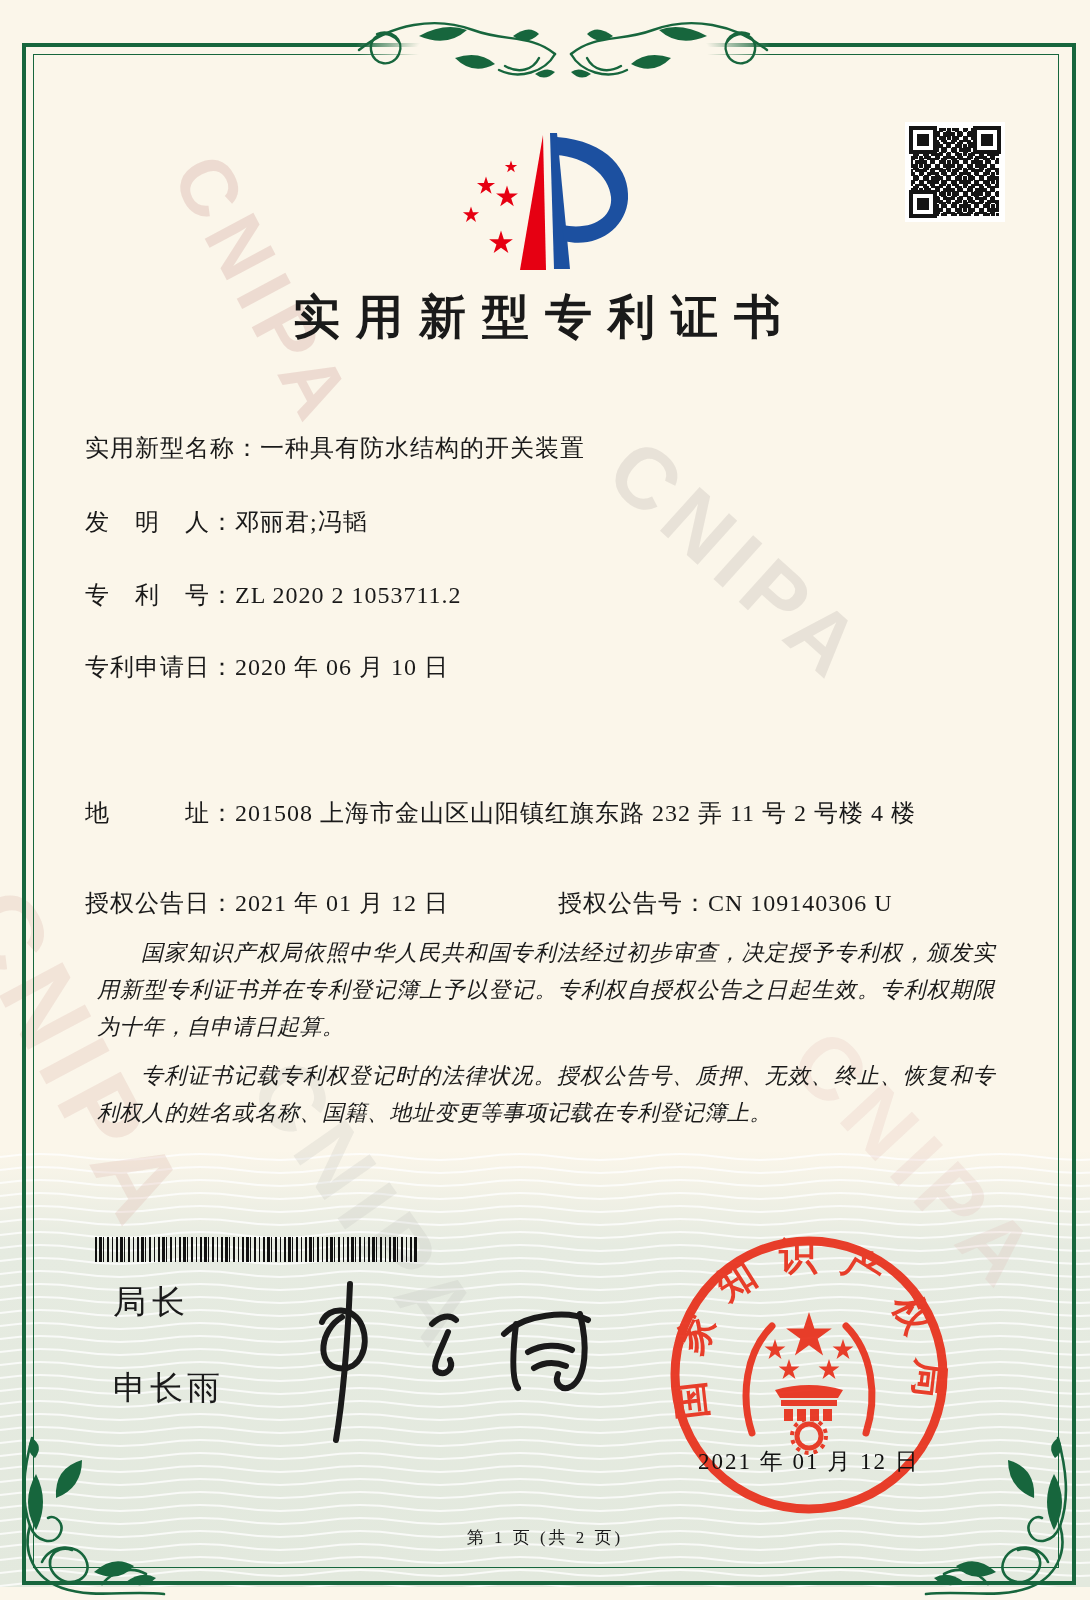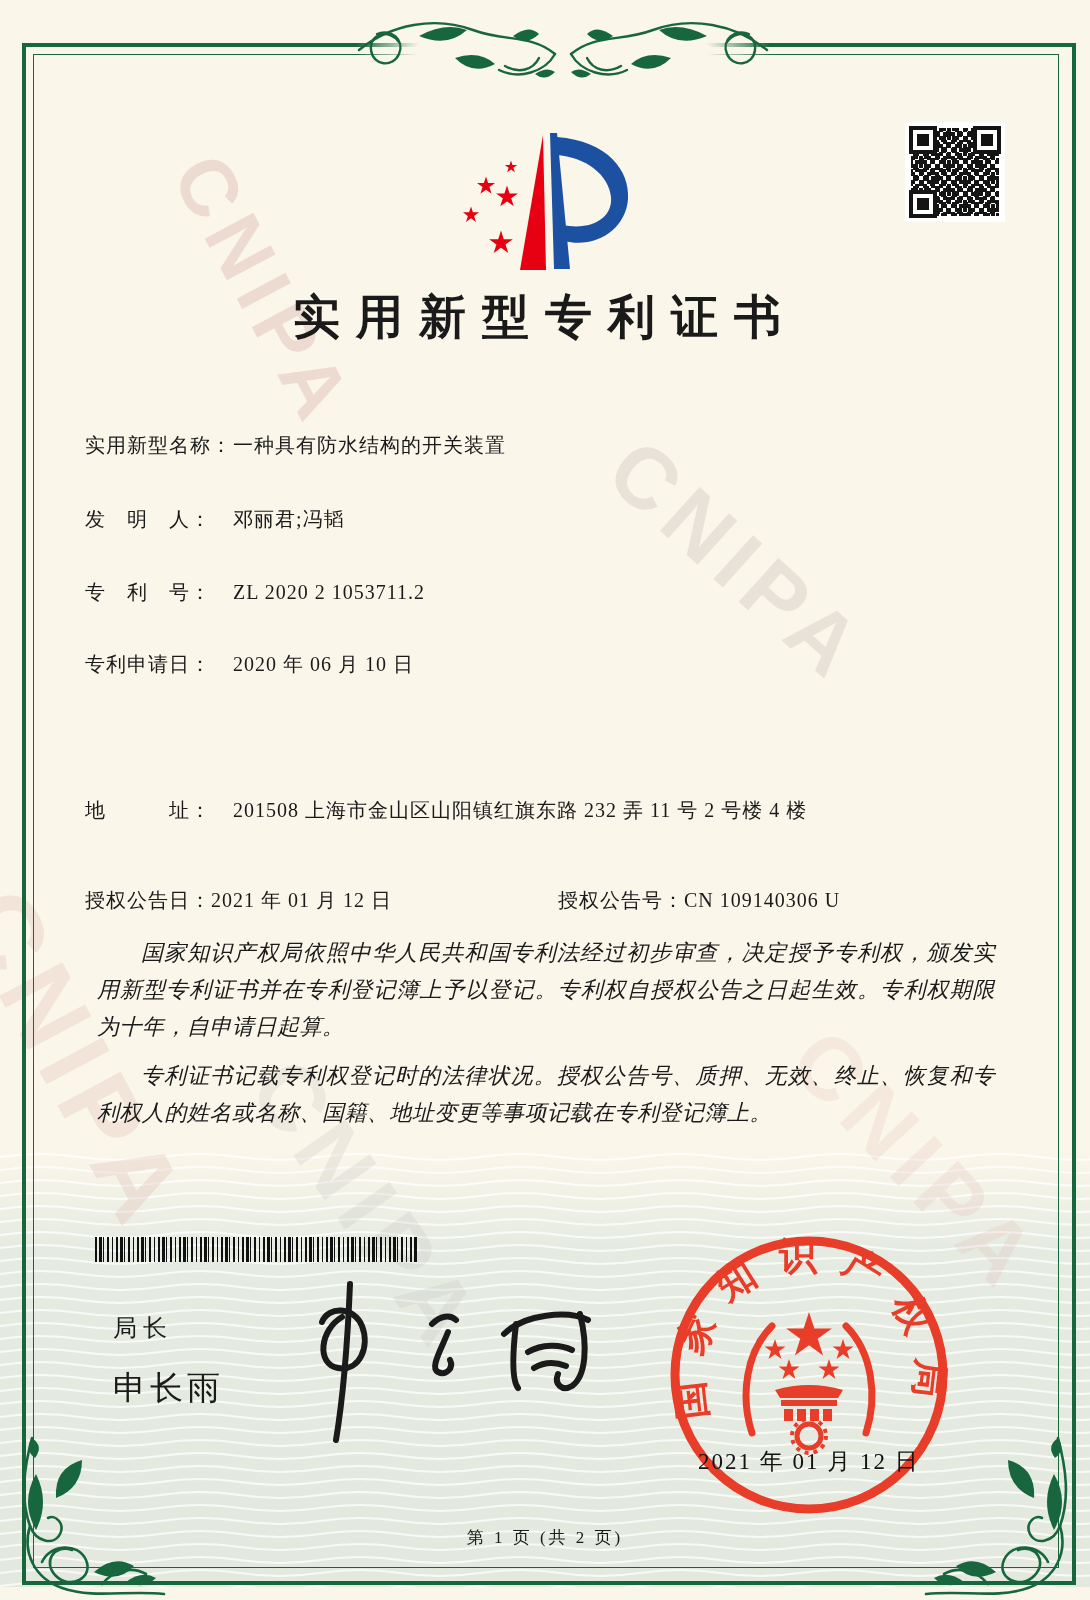--- a/index.html
+++ b/index.html
@@ -36,37 +36,37 @@
   .orn-top .half-l{left:0;}
   .orn-top .half-r{right:0;transform:scaleX(-1);}
   .orn-bl{left:2px;top:1434px;width:170px;height:164px;}
   .orn-br{right:2px;top:1434px;width:170px;height:164px;transform:scaleX(-1);}
   
   .cert-no{position:absolute;left:85px;top:127px;font-size:23px;letter-spacing:5px;z-index:4;}
   .logo{position:absolute;left:458px;top:131px;width:175px;height:142px;z-index:4;}
   .title{position:absolute;left:0;top:286px;width:1090px;text-align:center;z-index:4;
     font-size:47px;font-weight:bold;letter-spacing:16px;}
   
-  .field{position:absolute;left:85px;width:930px;font-size:20px;letter-spacing:1px;z-index:4;white-space:nowrap;}
+  .field{position:absolute;left:85px;width:930px;font-size:24px;letter-spacing:1px;z-index:4;white-space:nowrap;}
   .flabel{display:inline-block;min-width:148px;}
   .grant-right{position:absolute;left:473px;top:0;}
   
   .bodytext{position:absolute;left:85px;top:922px;width:922px;z-index:4;
     font-size:22px;line-height:37px;text-align:justify;letter-spacing:.5px;}
   .bodytext p{margin:12px;text-indent:2em;font-style:italic;}
   
   .barcode{position:absolute;left:95px;top:1237px;width:322px;height:25px;z-index:4;
     background:repeating-linear-gradient(90deg,
       #101010 0 2px,transparent 2px 4px,
       #101010 4px 7px,transparent 7px 8px,
       #101010 8px 9px,transparent 9px 12px,
       #101010 12px 14px,transparent 14px 17px,
       #101010 17px 18px,transparent 18px 21px);}
   
-  .official-title{position:absolute;left:113px;top:1312px;font-size:24px;z-index:4;
+  .official-title{position:absolute;left:113px;top:1280px;font-size:33px;z-index:4;
     font-family:"Liberation Sans", sans-serif;letter-spacing:6px;}
   .official-name{position:absolute;left:113px;top:1366px;font-size:33px;z-index:4;
     font-family:Liberation Sans, sans-serif;letter-spacing:4px;}
   .signature{position:absolute;left:272px;top:1272px;width:340px;height:175px;z-index:4;}
   
   .seal{position:absolute;left:662px;top:1228px;width:295px;height:295px;z-index:5;}
   .seal-date{position:absolute;left:698px;top:1446px;width:230px;font-size:23px;z-index:6;
     letter-spacing:2px;white-space:nowrap;color:#111;}
   
   .qr{position:absolute;left:905px;top:122px;width:100px;height:100px;background:#ffffff;z-index:4;}

